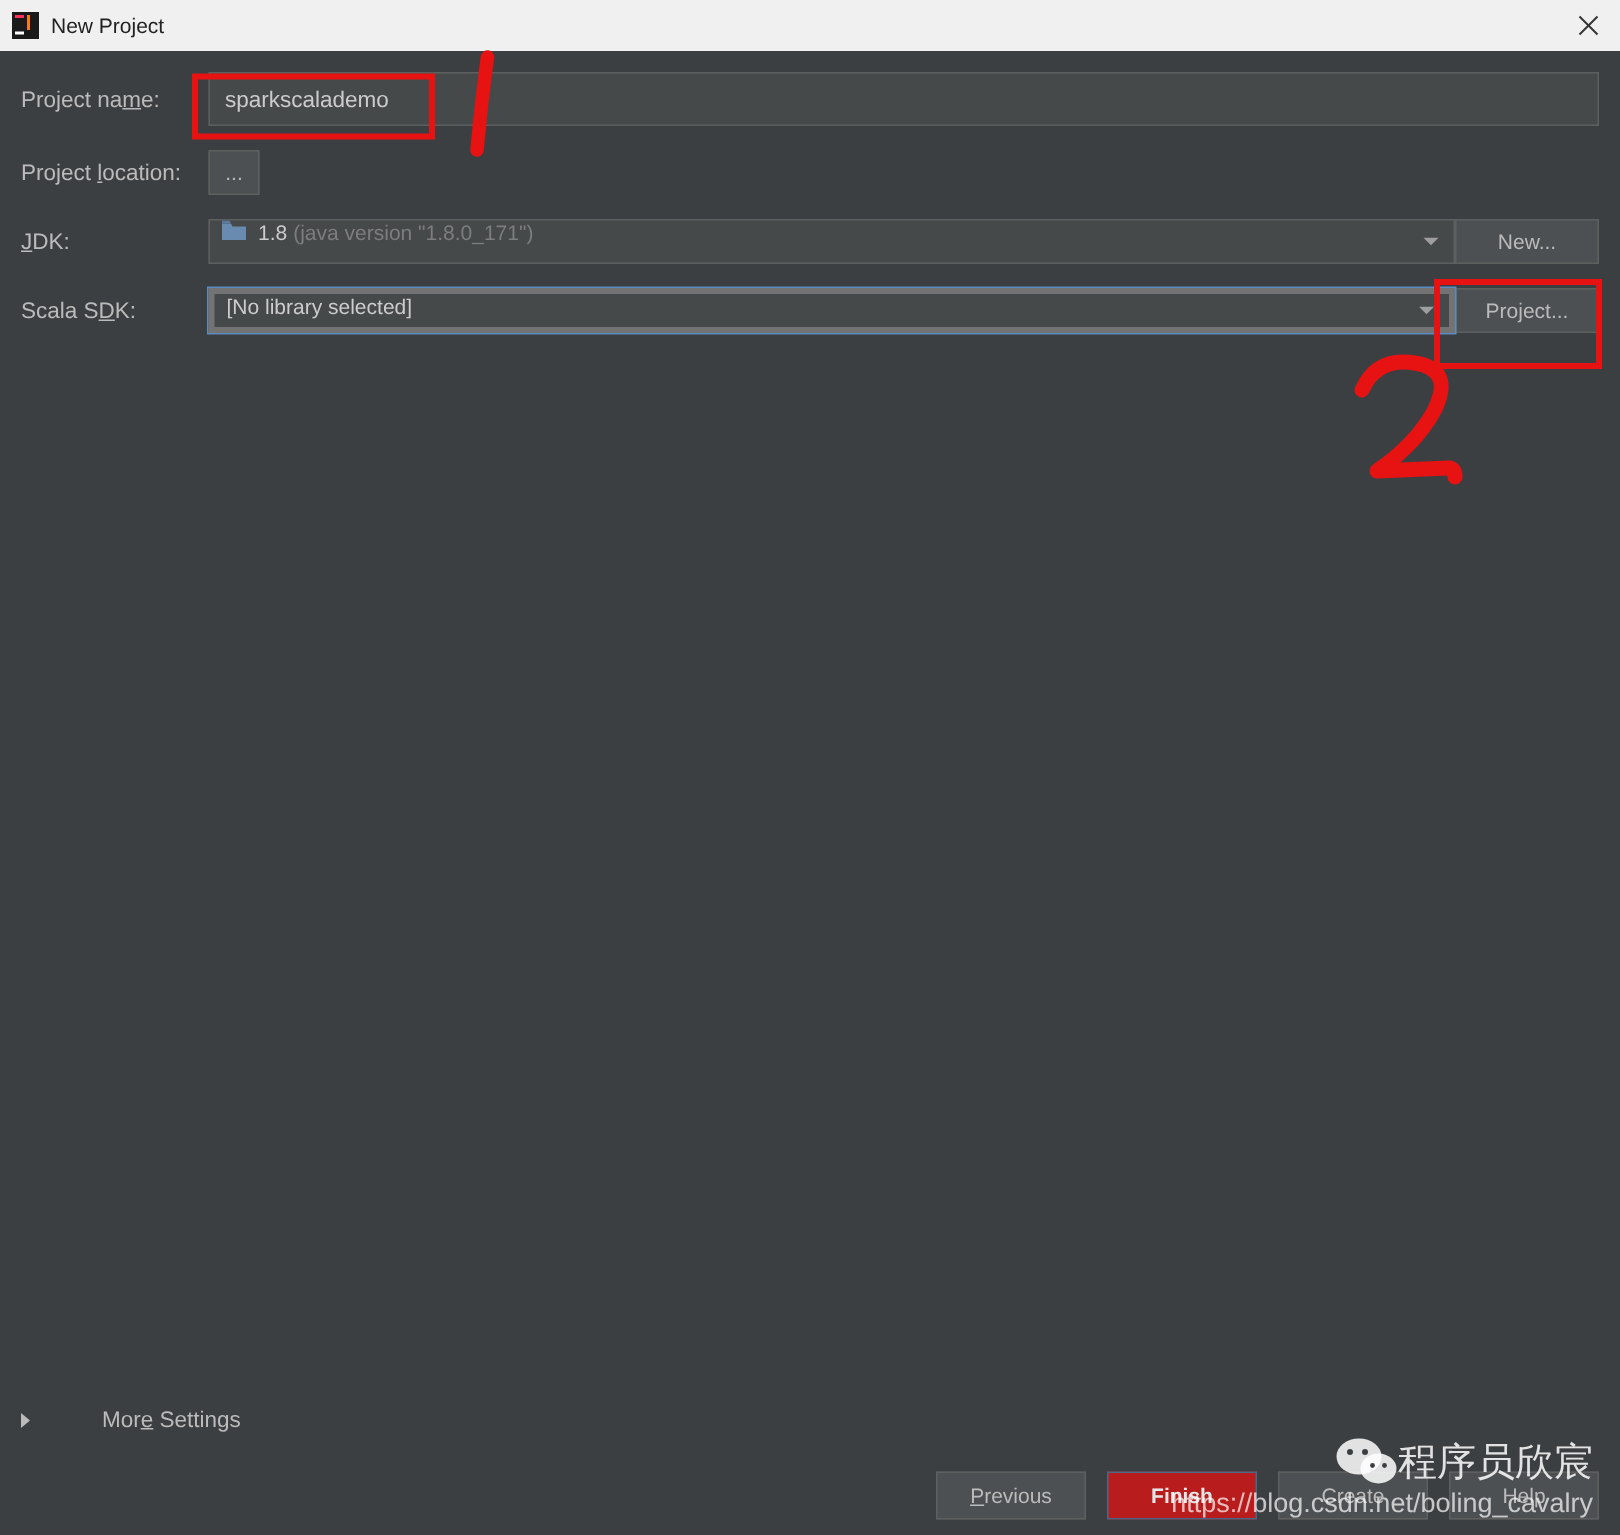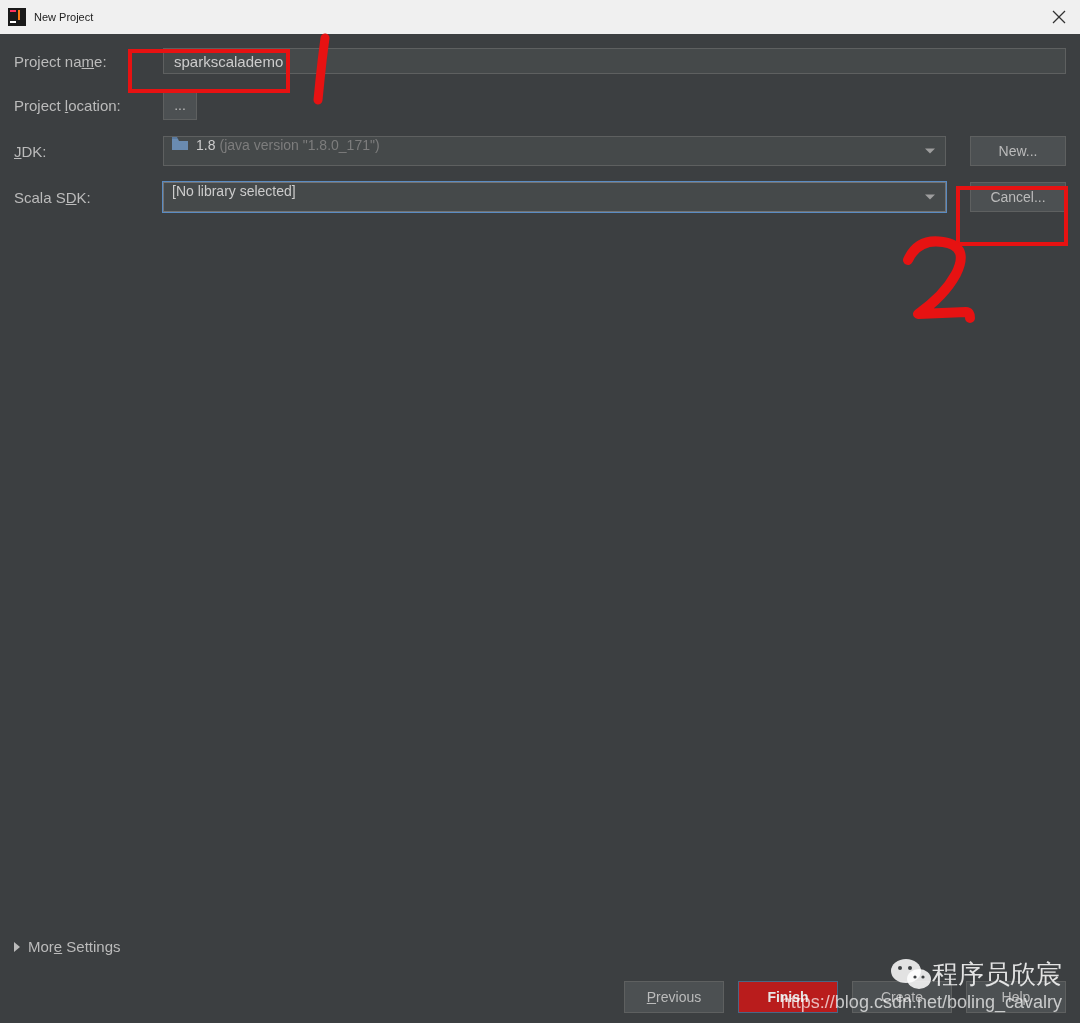--- a/index.html
+++ b/index.html
@@ -21,70 +21,70 @@
     padding: 0 8px;
     position: relative;
   }
   .titlebar .app-icon {
     width: 18px; height: 18px;
     margin-right: 8px;
     display: inline-flex;
   }
   .titlebar .title {
     color: #222;
-    font-size: 11px;
+    font-size: 14px;
   }
   .titlebar .close {
     position: absolute;
     right: 10px;
     top: 6px;
     width: 22px; height: 22px;
     display: flex; align-items: center; justify-content: center;
     color: #333;
     cursor: pointer;
   }
   .content {
     padding: 14px 14px 0 14px;
   }
   .row {
     display: flex;
     align-items: center;
     margin-bottom: 16px;
-    gap: 24px;
+    gap: 0;
   }
   .label {
     width: 125px;
     color: #bbbbbb;
     font-size: 15px;
     flex-shrink: 0;
   }
   .u { text-decoration: underline; }
   .input {
     flex: 1;
-    height: 26px;
+    height: 36px;
     background: #45494a;
     border: 1px solid #5e6060;
     color: #cccccc;
     padding: 0 10px;
     font-size: 15px;
     display: flex;
     align-items: center;
   }
   .dropdown {
     flex: 1;
     height: 30px;
     background: #45494a;
     border: 1px solid #5e6060;
     color: #cccccc;
     padding: 0 8px;
     display: flex;
     position: relative;
   }
   .dropdown.highlighted {
-    border: 1px solid #737373;
+    border: 4px solid #737373;
     box-shadow: 0 0 0 1px #5a8bc2;
   }
   .dropdown .arrow {
     position: absolute;
     right: 10px;
     top: 50%;
     transform: translateY(-50%);
     width: 0; height: 0;
     border-left: 5px solid transparent;
     border-right: 5px solid transparent;
@@ -113,20 +113,21 @@
   .btn.compact { min-width: 96px; }
   .more-settings {
     position: absolute;
     bottom: 68px;
     left: 14px;
     display: flex;
     align-items: center;
     color: #bbbbbb;
     font-size: 15px;
     cursor: pointer;
+    gap: 40px;
   }
   .more-settings .tri {
     width: 0; height: 0;
     border-top: 5px solid transparent;
     border-bottom: 5px solid transparent;
     border-left: 6px solid #bbbbbb;
     margin-right: 8px;
   }
   .footer {
     position: absolute;
@@ -234,21 +235,21 @@
 
   <div class="row">
     <div class="label">
       Scala S<span class="u">D</span>K:
     </div>
     <div class="dropdown highlighted">
       <span>[No library selected]</span>
       <span class="arrow"></span>
     </div>
     <div class="btn compact">
-      <span>Cancel...</span>
+      <span>Project...</span>
     </div>
   </div>
 
 </div>
 
 <div class="more-settings">
   <span class="tri"></span>
   <span>Mor<span class="u">e</span> Settings</span>
 </div>
 

